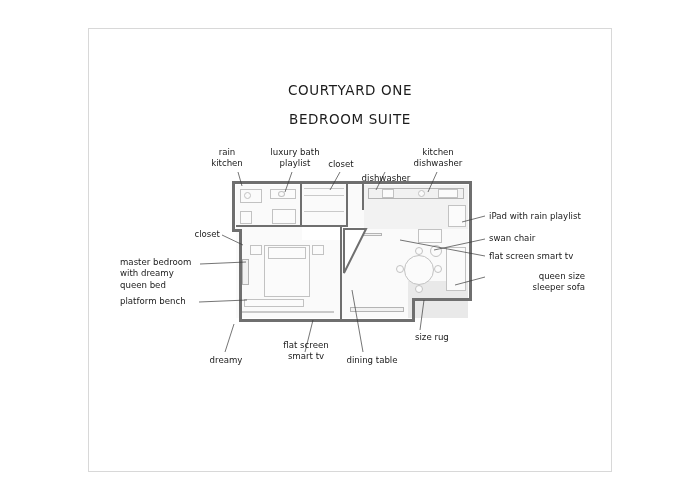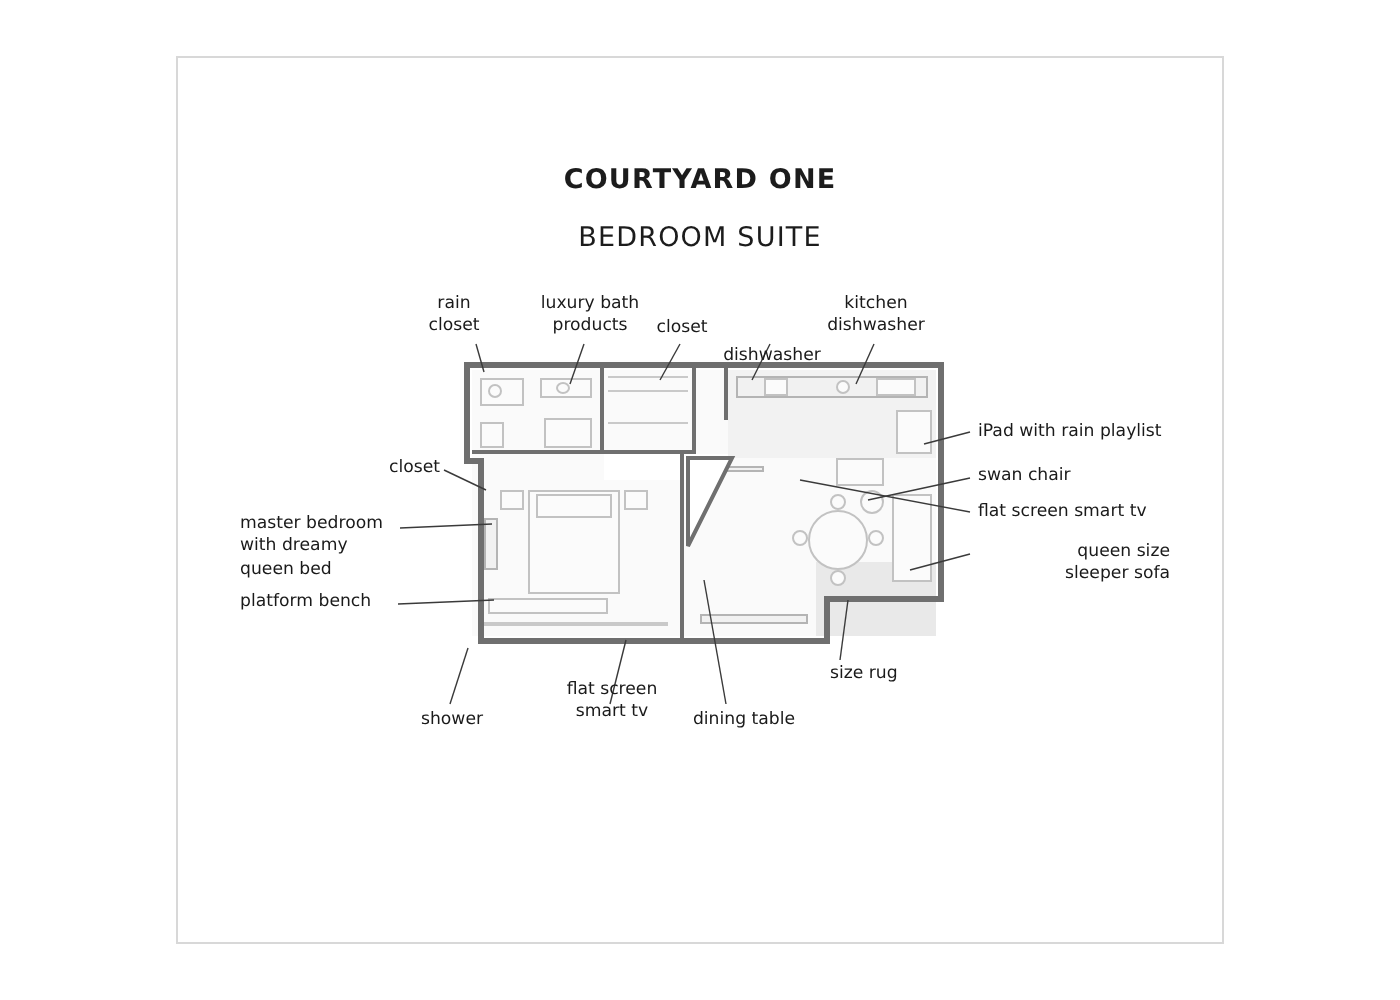--- a/index.html
+++ b/index.html
@@ -29,21 +29,21 @@
     position: absolute;
     left: 0;
     right: 0;
     text-align: center;
     font-size: 13.5px;
     letter-spacing: 0.6px;
     color: #1c1c1c;
     font-weight: 400;
     line-height: 19px;
   }
-  #title-line1 { top: 81px; font-weight: bold; }
+  #title-line1 { top: 81px; }
   #title-line2 { top: 100px; margin-top: 10px; }
 
   
   #plan {
     position: absolute;
     left: 232px;
     top: 181px;
     width: 240px;
     height: 141px;
   }
@@ -193,39 +193,39 @@
     <line x1="485" y1="256" x2="400" y2="240"></line>
     <line x1="485" y1="277" x2="455" y2="285"></line>
     <line x1="420" y1="330" x2="424" y2="300"></line>
 
     <line x1="225" y1="352" x2="234" y2="324"></line>
     <line x1="305" y1="352" x2="313" y2="320"></line>
     <line x1="363" y1="352" x2="352" y2="290"></line>
   </svg>
 
   <div class="label center" style="left:206px; top:147px; width:42px;">rain
-closet</div>
+kitchen</div>
   <div class="label center" style="left:262px; top:147px; width:66px;">luxury bath
-products</div>
+playlist</div>
   <div class="label center" style="left:320px; top:159px; width:42px;">closet</div>
   <div class="label center" style="left:355px; top:159px; width:62px;margin-top:14px;">dishwasher</div>
   <div class="label center" style="left:410px; top:147px; width:56px;">kitchen
 dishwasher</div>
 
   <div class="label right" style="left:150px; top:229px; width:70px;">closet</div>
   <div class="label left" style="left:120px; top:257px; width:86px;">master bedroom
 with dreamy
 queen bed</div>
   <div class="label left" style="left:120px; top:296px; width:82px;">platform bench</div>
 
   <div class="label left" style="left:489px; top:211px; width:130px;">iPad with rain playlist</div>
   <div class="label left" style="left:489px; top:233px; width:110px;">swan chair</div>
   <div class="label left" style="left:489px; top:251px; width:118px;">flat screen smart tv</div>
   <div class="label left" style="left:489px; top:271px; width:96px;text-align:right;">queen size
 sleeper sofa</div>
   <div class="label left" style="left:415px; top:332px; width:70px;">size rug</div>
 
-  <div class="label center" style="left:196px; top:355px; width:60px;">shower</div>
+  <div class="label center" style="left:196px; top:355px; width:60px;">dreamy</div>
   <div class="label center" style="left:273px; top:340px; width:66px;">flat screen
 smart tv</div>
   <div class="label center" style="left:336px; top:355px; width:72px;">dining table</div>
 
 </div>
 
 </body></html>

